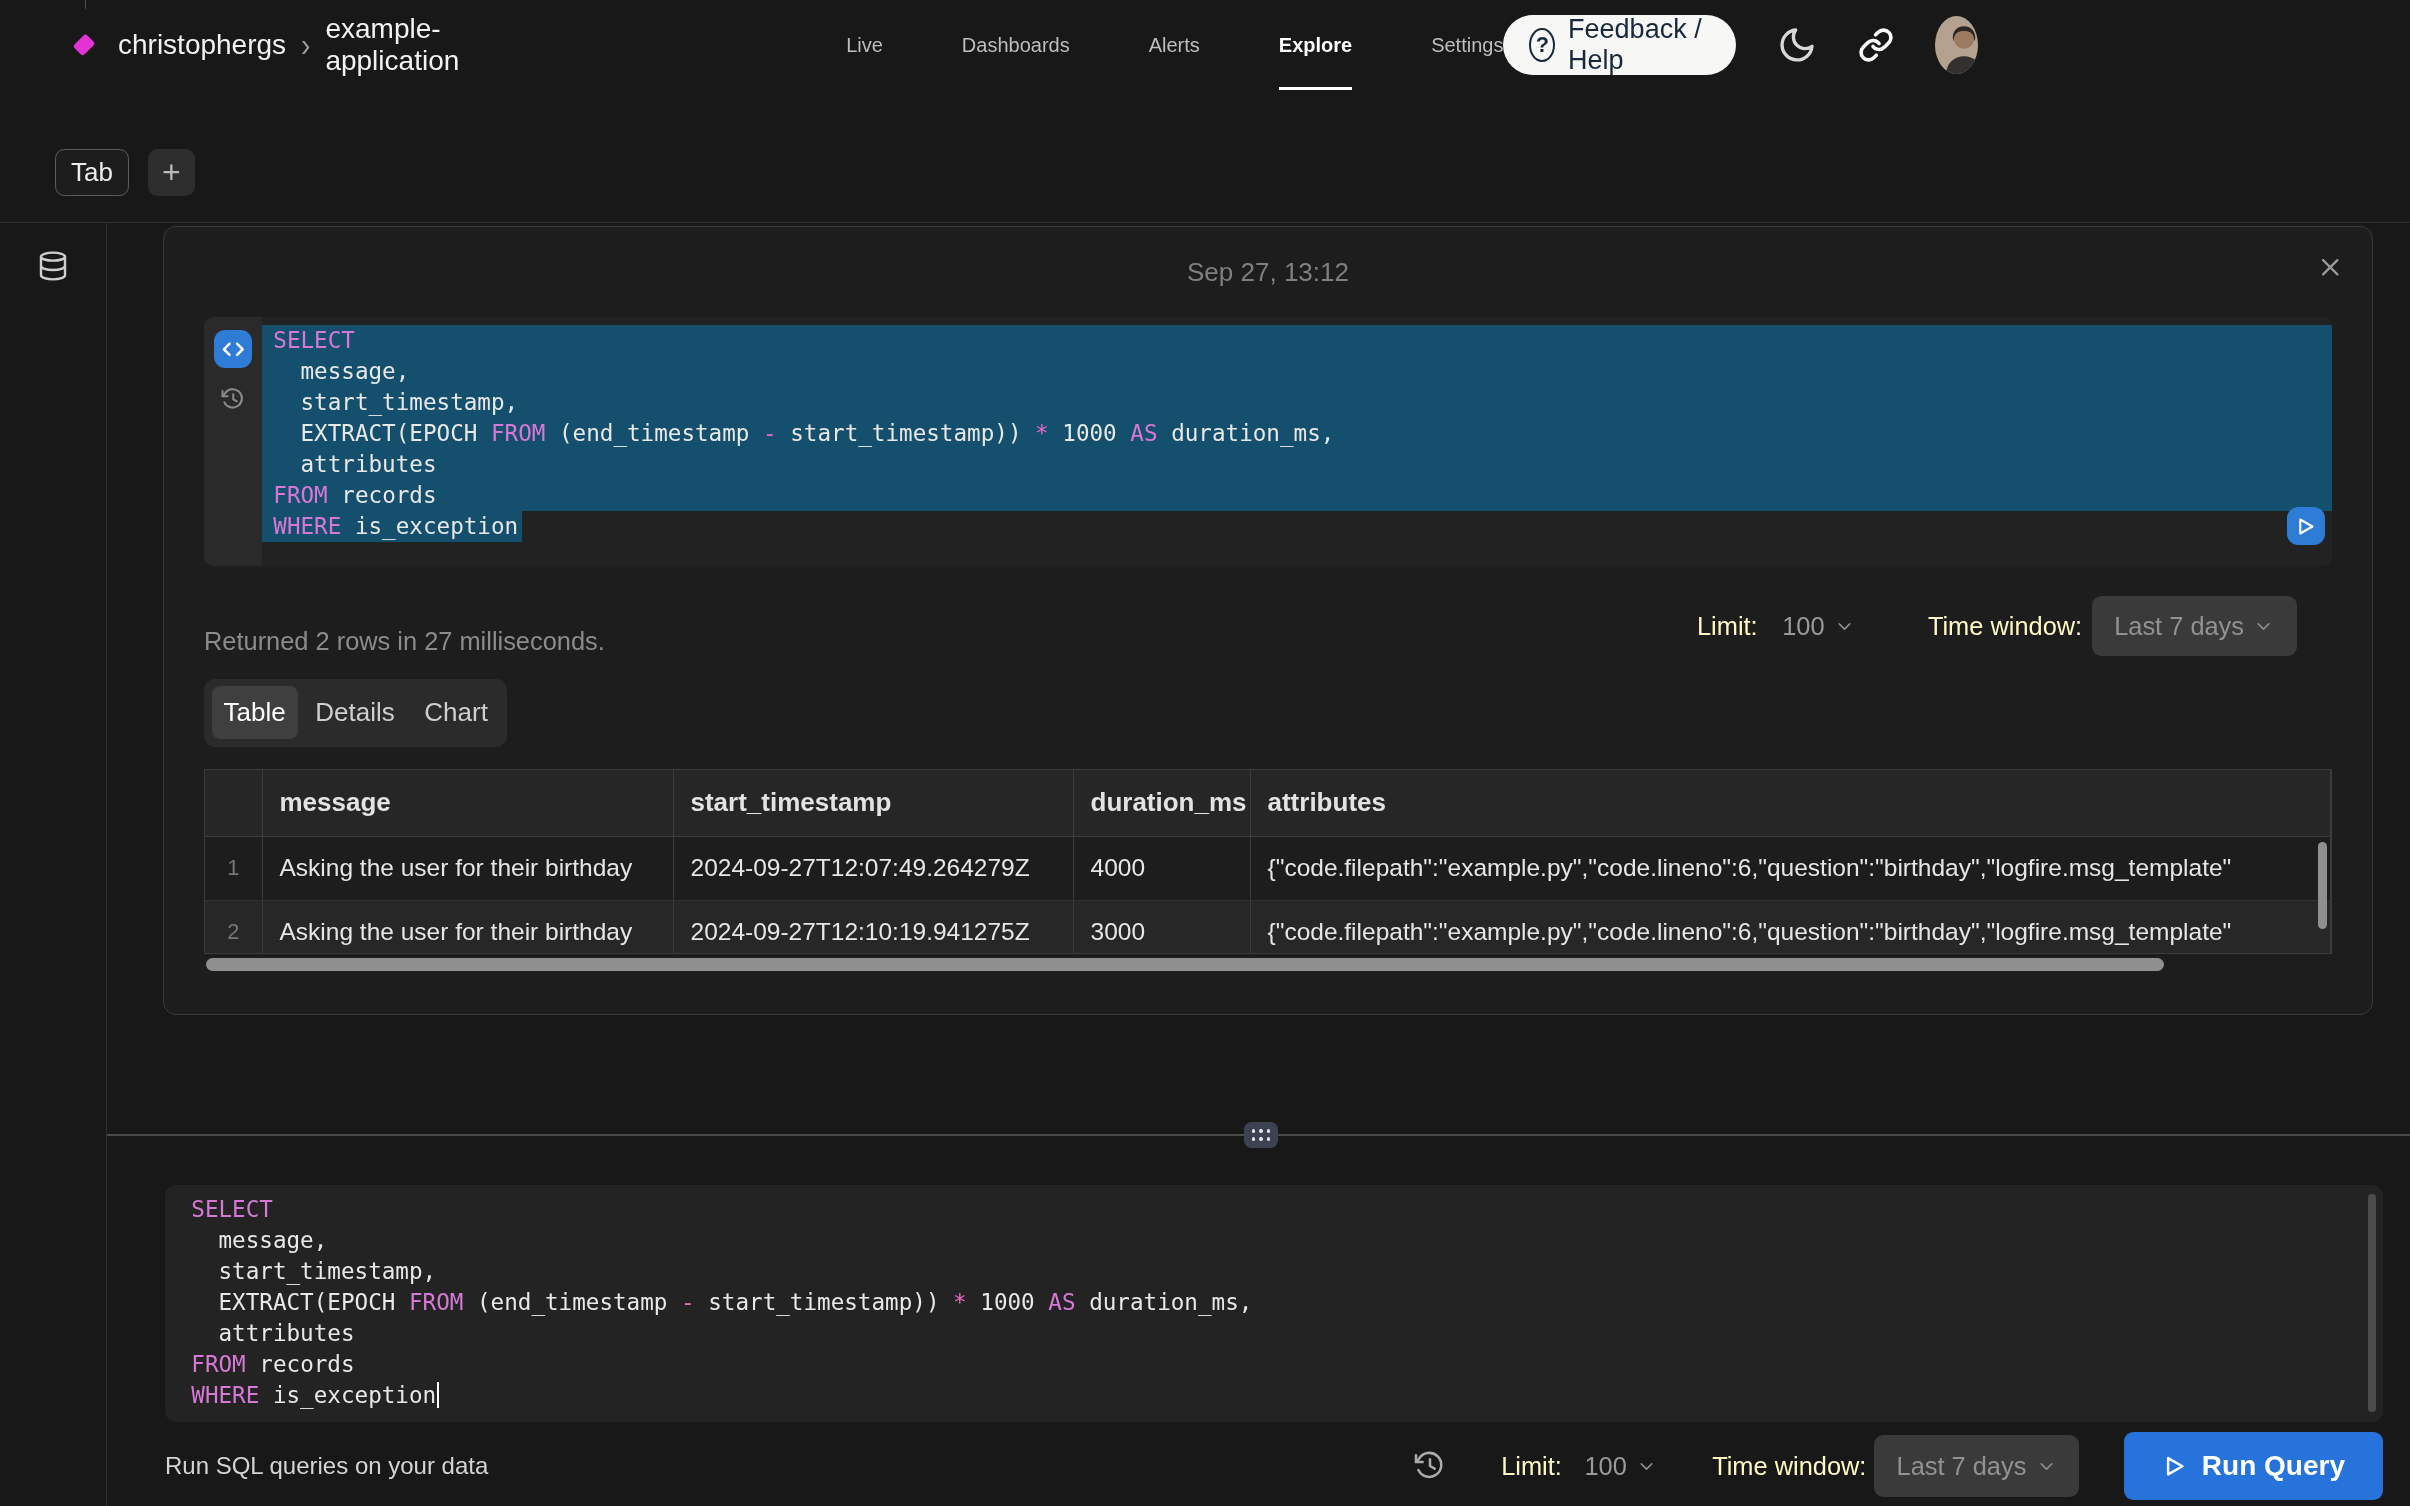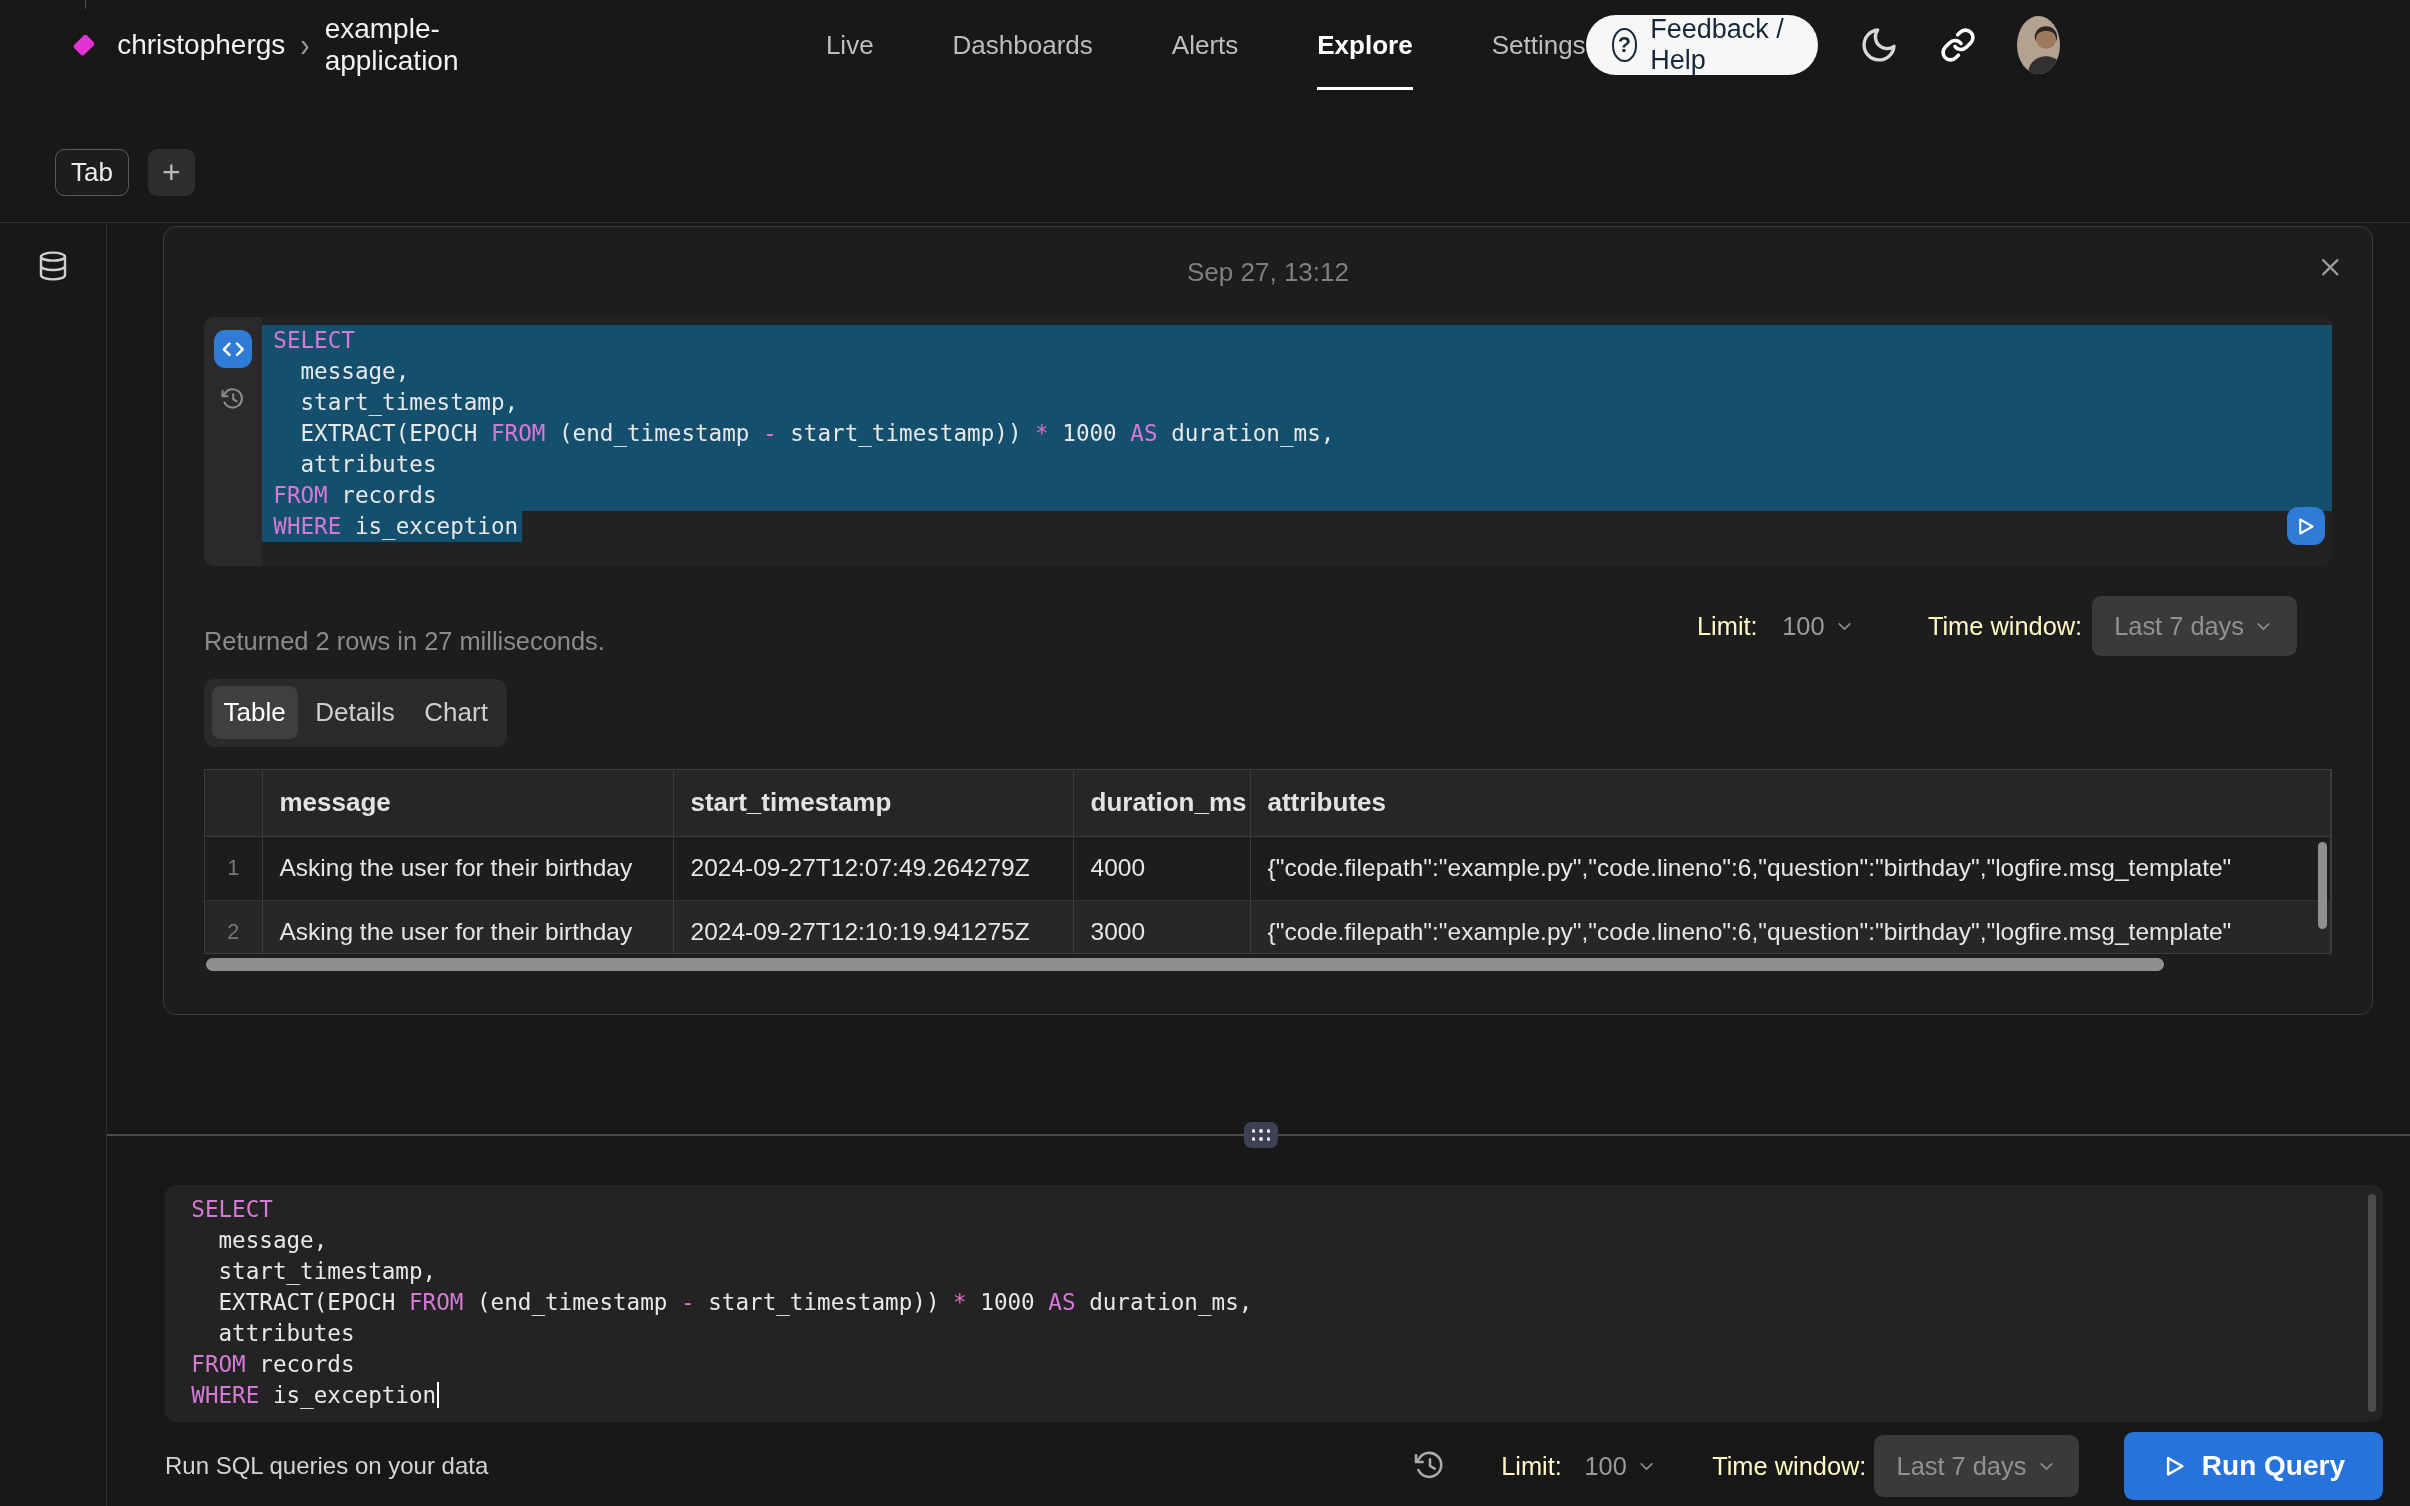--- a/index.html
+++ b/index.html
@@ -24,21 +24,21 @@
   body{background:var(--bg);font-family:"Liberation Sans",sans-serif;color:#e6e6e6;position:relative;}
 
   
   .nav{position:absolute;top:0;left:0;width:1991px;height:90px;display:flex;align-items:center;padding:0 45px;margin-left:32px;}
   .brand{display:flex;align-items:center;gap:21px;position:relative;}
   .stem{position:absolute;left:7.5px;top:-45px;width:1.9px;height:41px;background:#4a4a4a;}
   .diamond{width:18px;height:18px;background:var(--magenta);transform:rotate(45deg);border-radius:2.8px;margin-left:0;}
   .crumbs{display:flex;align-items:center;gap:15px;font-size:28px;font-weight:500;color:#f2f2f2;margin-left:5.6px;}
   .crumb-sep{color:#9a9a9a;font-size:28px;transform:scaleY(1.2);}
   .nav-items{display:flex;align-items:center;gap:79px;height:100%;margin-left:363px;}
-  .nav-item{height:100%;display:flex;align-items:center;font-size:26px;color:#bdbdbd;cursor:pointer;border-bottom:3.8px solid transparent;padding-top:3.8px;}
+  .nav-item{height:100%;display:flex;align-items:center;font-size:20px;color:#bdbdbd;cursor:pointer;border-bottom:3.8px solid transparent;padding-top:3.8px;}
   .nav-item.active{color:#ffffff;font-weight:600;border-bottom-color:#ffffff;}
   .nav-right{margin-left:auto;display:flex;align-items:center;gap:41px;}
   .feedback-btn{height:60px;background:#f7f7f5;border-radius:30px;display:flex;align-items:center;gap:13px;padding:0 26px;color:#18283c;font-size:27px;font-weight:500;cursor:pointer;}
   .qmark{width:34px;height:34px;border:2.8px solid #18283c;border-radius:50%;display:flex;align-items:center;justify-content:center;font-size:21.7px;font-weight:700;}
   .icon-btn{display:flex;align-items:center;justify-content:center;cursor:pointer;}
   .avatar{width:58px;height:58px;border-radius:50%;overflow:hidden;cursor:pointer;}
 
   
   .tabbar{position:absolute;top:149px;left:55px;display:flex;gap:19px;align-items:center;}
   .tab-chip{height:47px;min-width:62px;border:1.9px solid #5c5c5c;border-radius:9.4px;display:flex;align-items:center;justify-content:center;padding:0 15px;font-size:26px;color:#ececec;background:#1d1d1d;cursor:pointer;}

